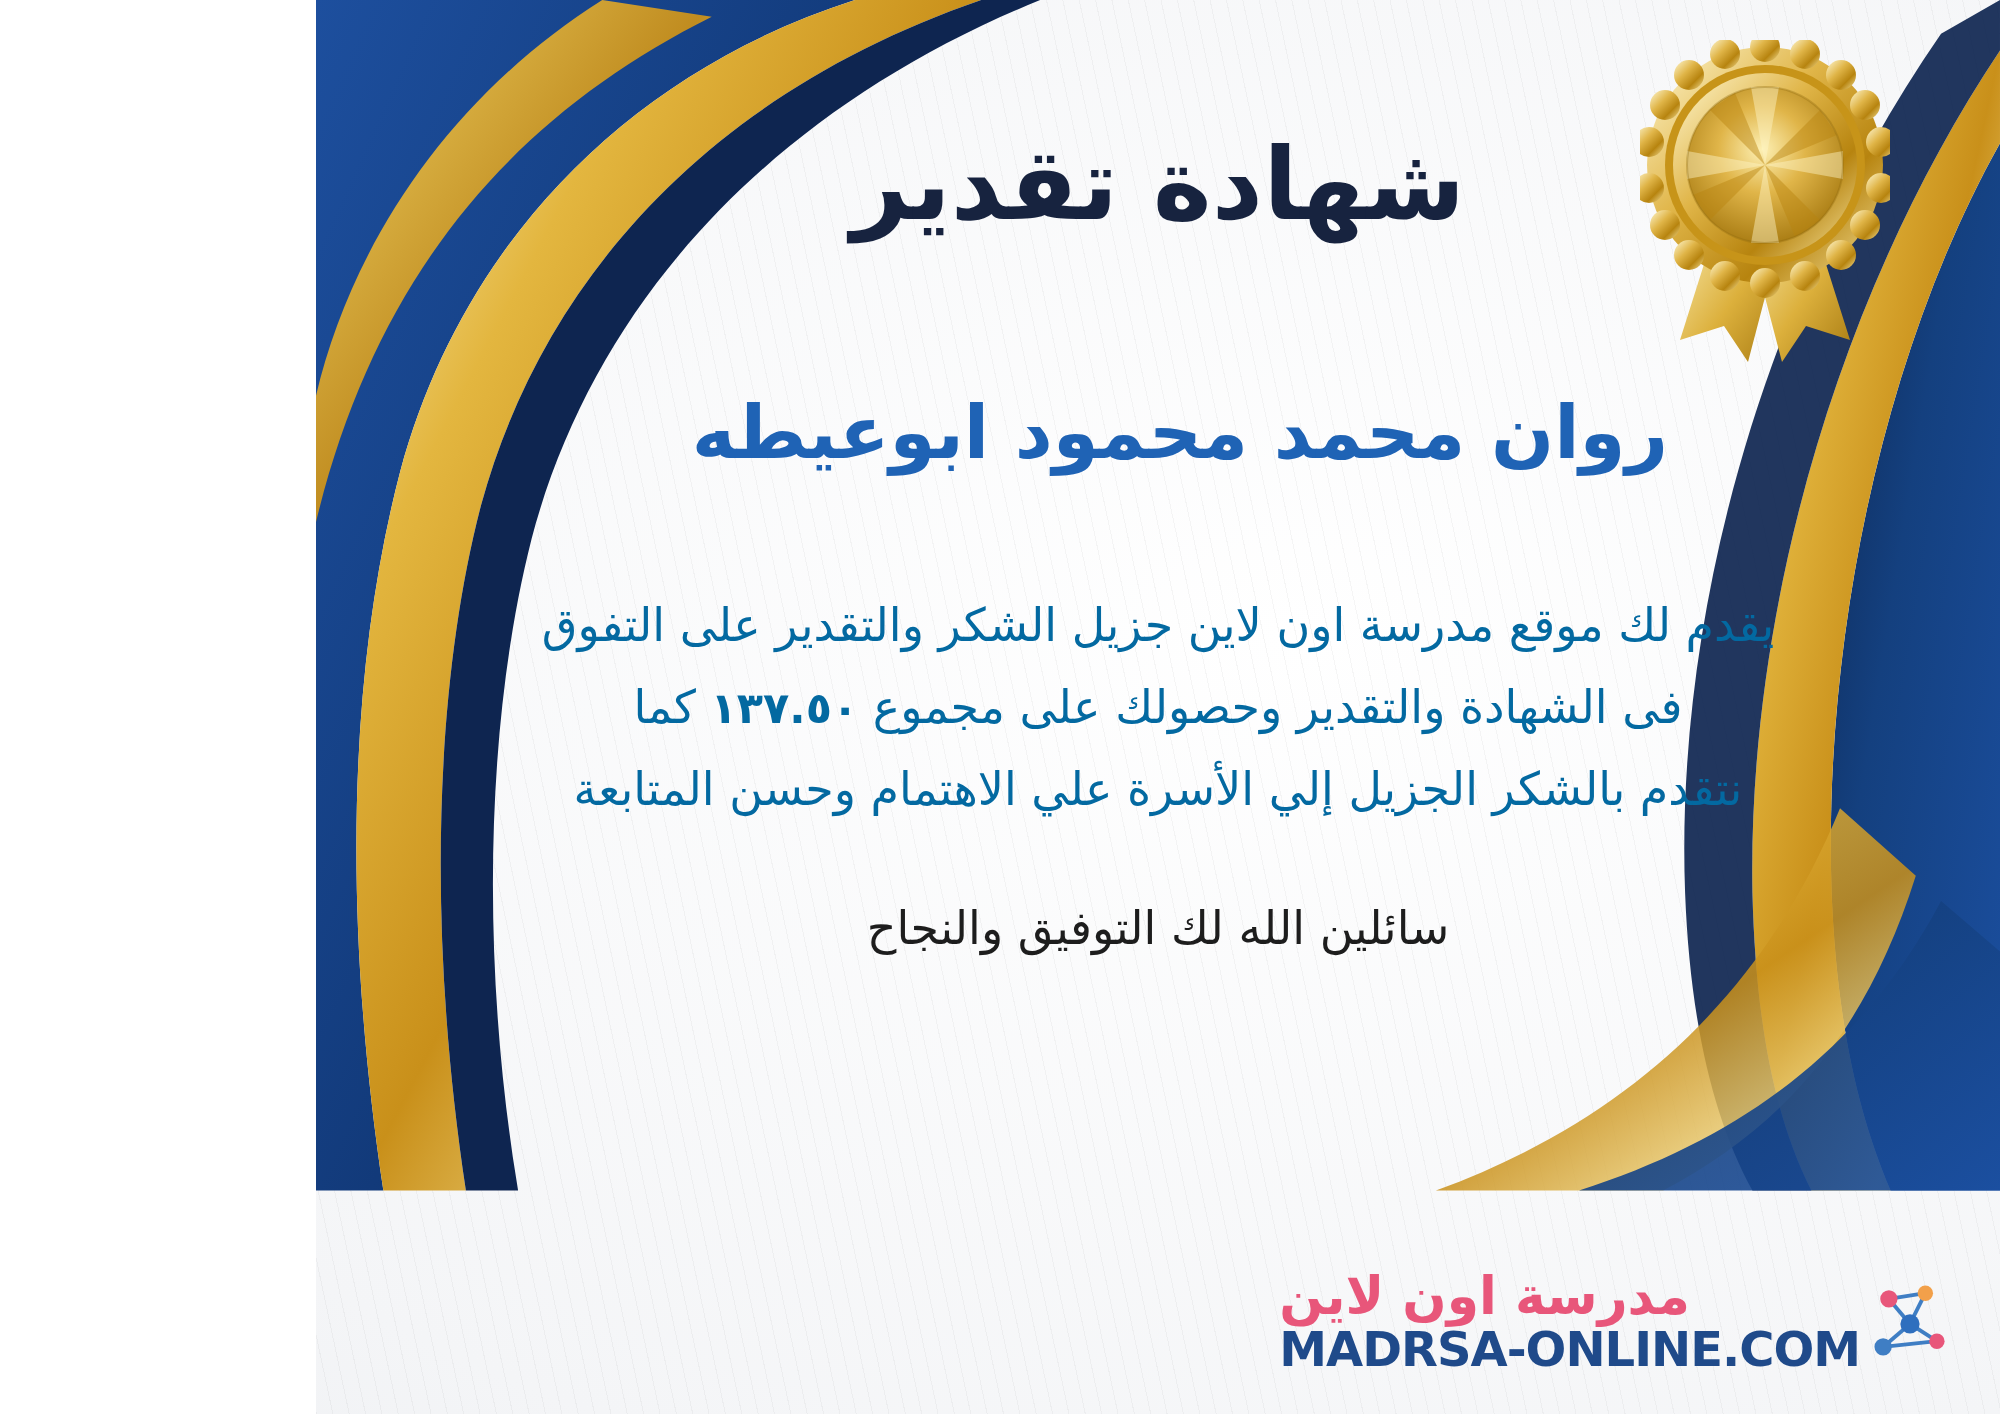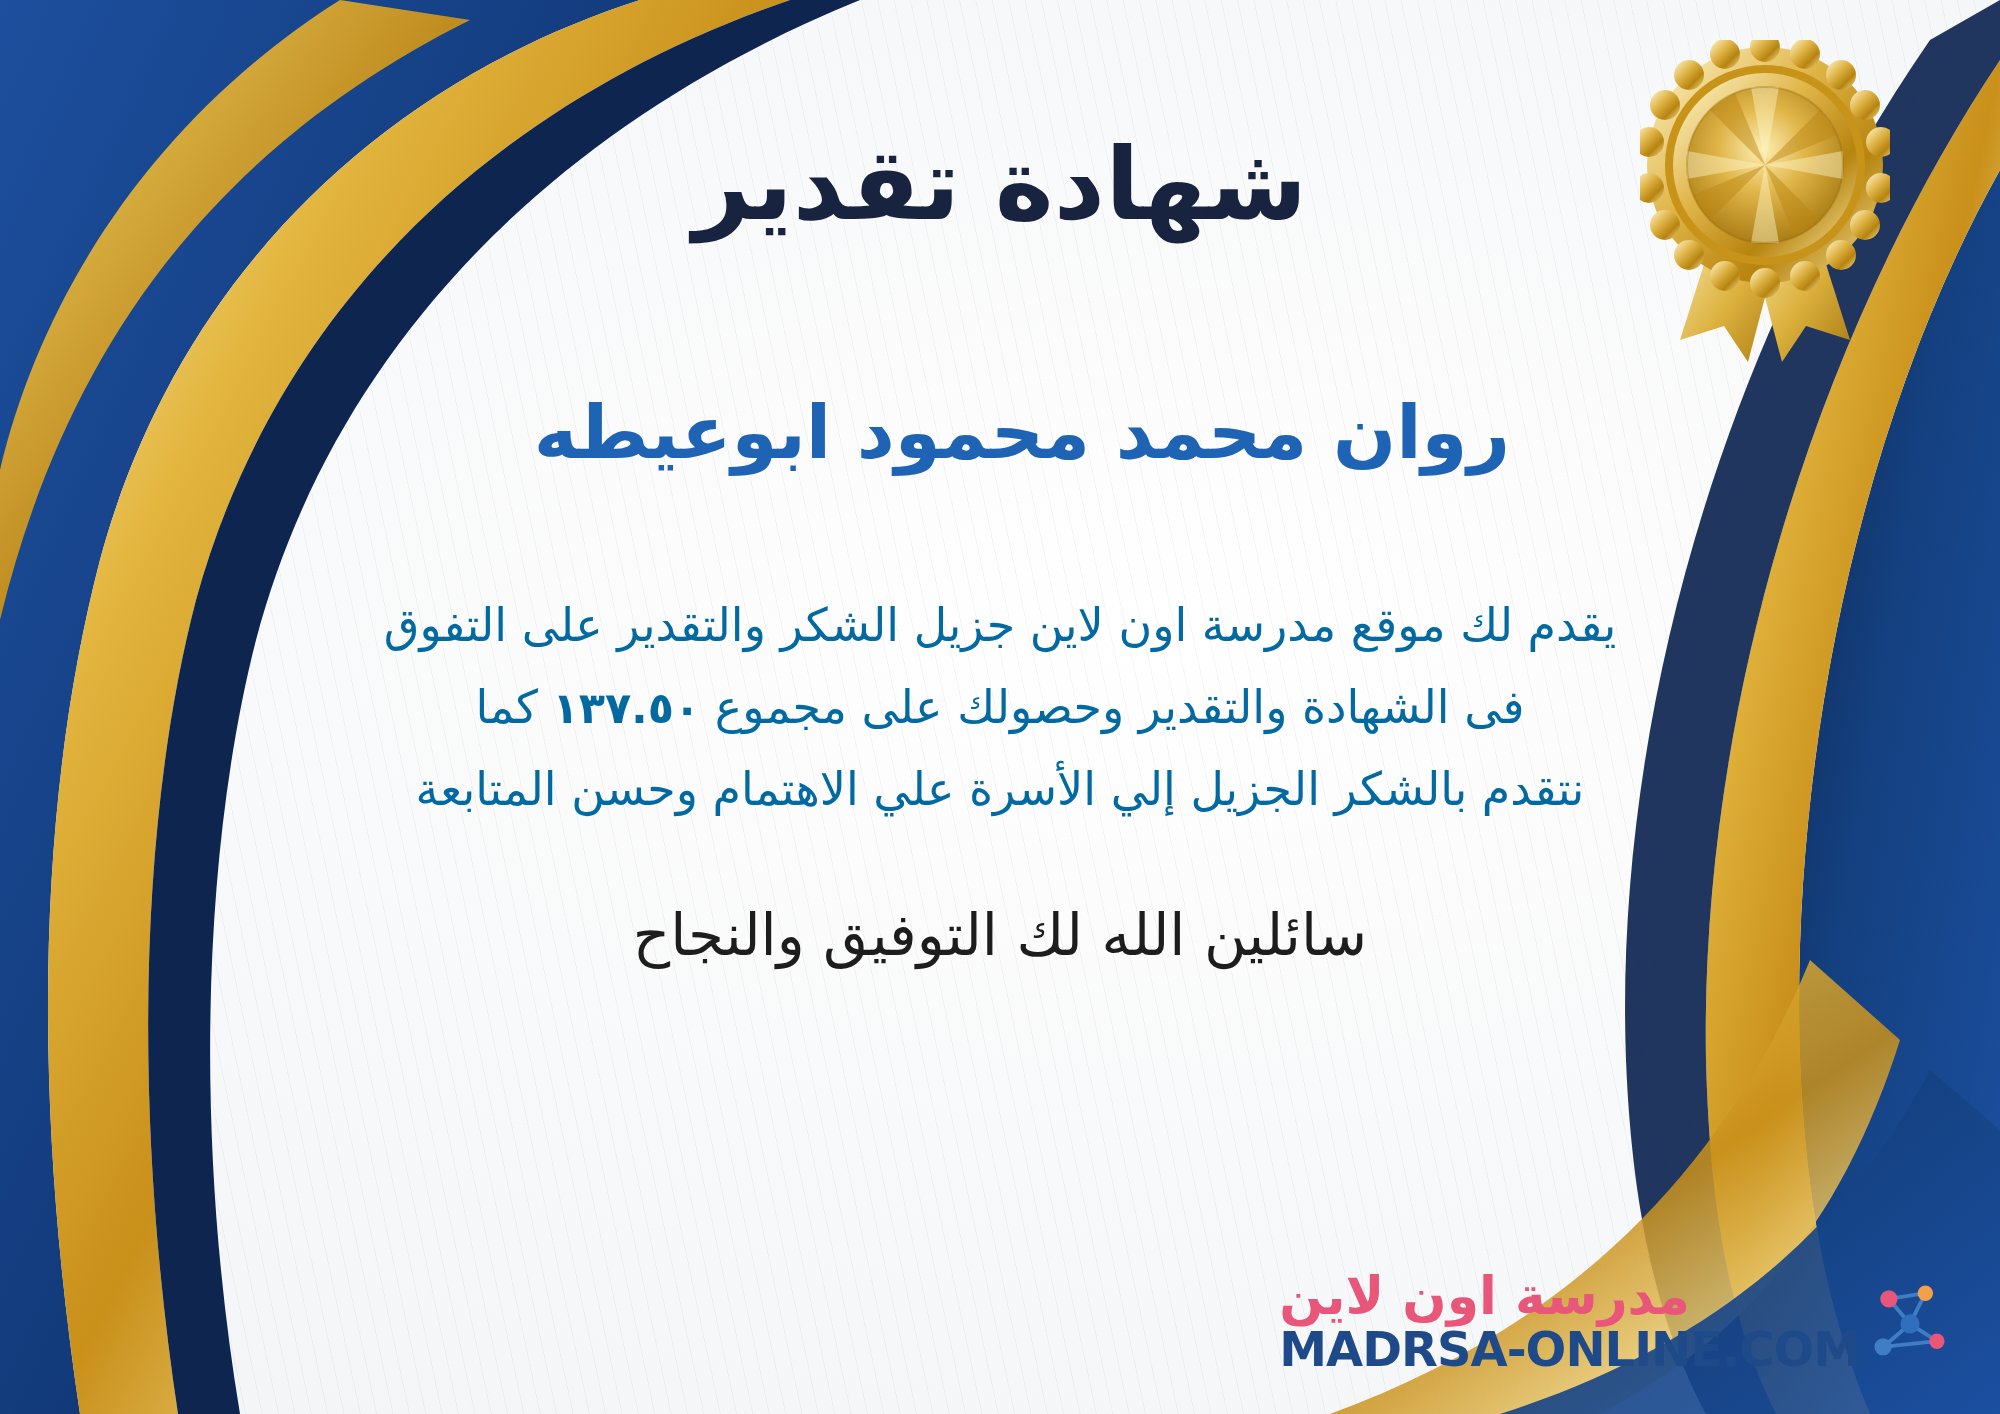--- a/index.html
+++ b/index.html
@@ -5,21 +5,21 @@
   html, body {
     margin: 0;
     padding: 0;
     background: #ffffff;
   }
   body {
     font-family: "DejaVu Sans", "Liberation Sans", sans-serif;
   }
   .certificate {
     position: relative;
-    width: 2000px;
+    width: 1684px;
     height: 1414px;
     overflow: hidden;
     background: #ffffff;
   }
 
   
   .texture {
     position: absolute;
     inset: 0;
     background:
@@ -81,21 +81,21 @@
     line-height: 1.78;
     font-weight: 500;
   }
   .body-text .score {
     font-weight: bold;
     font-size: 43px;
     letter-spacing: 2px;
   }
   .closing-text {
     margin-top: 70px;
-    font-size: 58px;
+    font-size: 46px;
     color: #1d1d1d;
     font-weight: 500;
   }
 
   
   .brand {
     position: absolute;
     bottom: 38px;
     right: 42px;
     display: flex;

